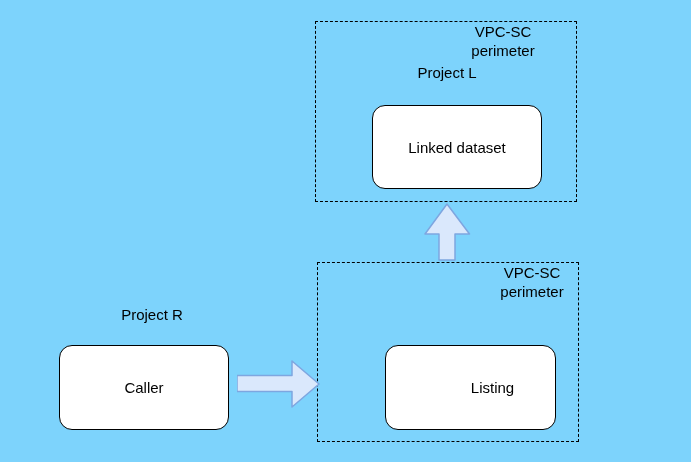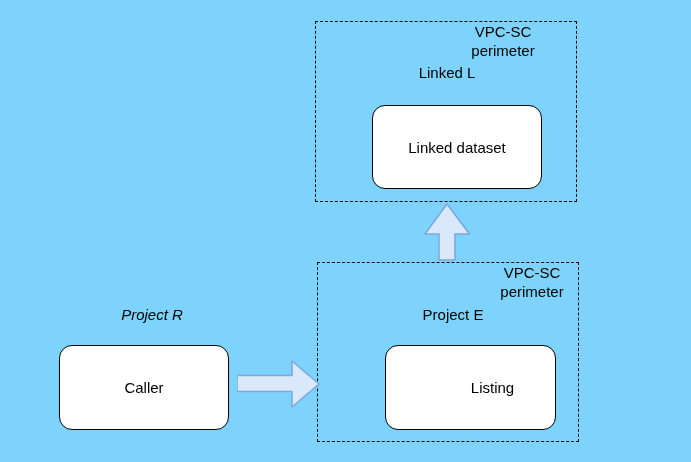--- a/index.html
+++ b/index.html
@@ -56,53 +56,52 @@
   .project-l-label  { left: 397px; top: 63px;  width: 100px; }
   .linked-dataset-node { left: 372px; top: 105px; width: 170px; height: 84px; }
 
   
   .perimeter-bottom { left: 317px; top: 262px; width: 262px; height: 180px; }
   .perimeter-bottom-title { left: 482px; top: 263px; width: 100px; }
   .project-e-label  { left: 403px; top: 305px; width: 100px; }
   .listing-node     { left: 385px; top: 345px; width: 171px; height: 85px; padding-left: 44px; }
 
   
-  .project-r-label  { left: 102px; top: 305px; width: 100px; font-style: italic; }
+  .project-r-label  { left: 102px; top: 305px; width: 100px; }
   .caller-node      { left: 59px;  top: 345px; width: 170px; height: 85px; }
 
   
   .arrow-right { left: 237px; top: 360px; }
   .arrow-up    { left: 424px; top: 203px; }
 </style>
 </head>
 <body>
 
 <div class="canvas">
 
   <div class="perimeter perimeter-top"></div>
 
   <div class="label two-line perimeter-top-title">
     <span>VPC-SC</span><br>
     <span>perimeter</span>
   </div>
 
-  <div class="label project-l-label">Linked L</div>
+  <div class="label project-l-label">Project L</div>
 
   <div class="node linked-dataset-node">
     <span>Linked dataset</span>
   </div>
 
   <div class="perimeter perimeter-bottom"></div>
 
   <div class="label two-line perimeter-bottom-title">
     <span>VPC-SC</span><br>
     <span>perimeter</span>
   </div>
 
-  <div class="label project-e-label">Project E</div>
 
   <div class="node listing-node">
     <span>Listing</span>
   </div>
 
   <div class="label project-r-label">Project R</div>
 
   <div class="node caller-node">
     <span>Caller</span>
   </div>

